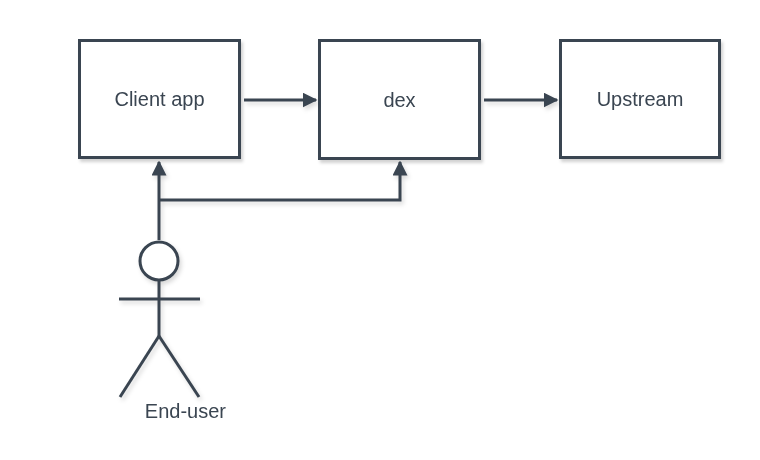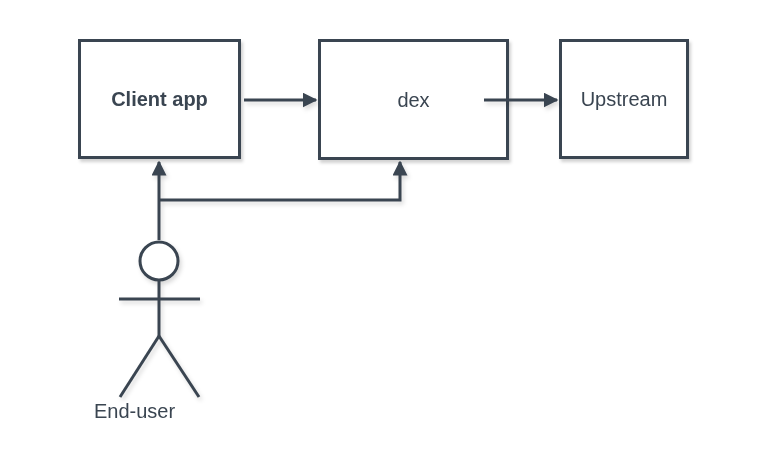--- a/index.html
+++ b/index.html
@@ -21,23 +21,23 @@
     background: var(--node-fill, #ffffff);
     color: var(--text, #3a4551);
     display: flex;
     align-items: center;
     justify-content: center;
     text-align: center;
     font-size: 20px;
     line-height: 28px;
     box-shadow: 2px 3px 3px rgba(0, 0, 0, 0.18);
   }
-  #node-client-app { left: 78px;  top: 39px; width: 163px; height: 120px; font-weight: bold; }
-  #node-dex        { left: 318px; top: 39px; width: 191px; height: 121px; }
-  #node-upstream   { left: 559px; top: 39px; width: 130px; height: 120px; }
+  #node-client-app { left: 78px;  top: 39px; width: 163px; height: 120px; }
+  #node-dex        { left: 318px; top: 39px; width: 163px; height: 121px; }
+  #node-upstream   { left: 559px; top: 39px; width: 162px; height: 120px; }
   .node-label { display: block; }
   .edges-layer {
     position: absolute;
     left: 0;
     top: 0;
     pointer-events: none;
     filter: drop-shadow(2px 3px 2px rgba(0, 0, 0, 0.15));
   }
   .edge {
     stroke: var(--stroke, #3a4551);
@@ -55,21 +55,21 @@
     fill: var(--node-fill, #ffffff);
   }
   .arrowhead-marker {
     fill: var(--stroke, #3a4551);
   }
   .actor-label {
     position: absolute;
     left: 94px;
     top: 398px;
     width: 132px;
-    text-align: left;
+    text-align: right;
     font-size: 20px;
     line-height: 26px;
     color: var(--text, #3a4551);
   }
 </style>
 </head>
 <body>
 
 <div class="diagram">
 

